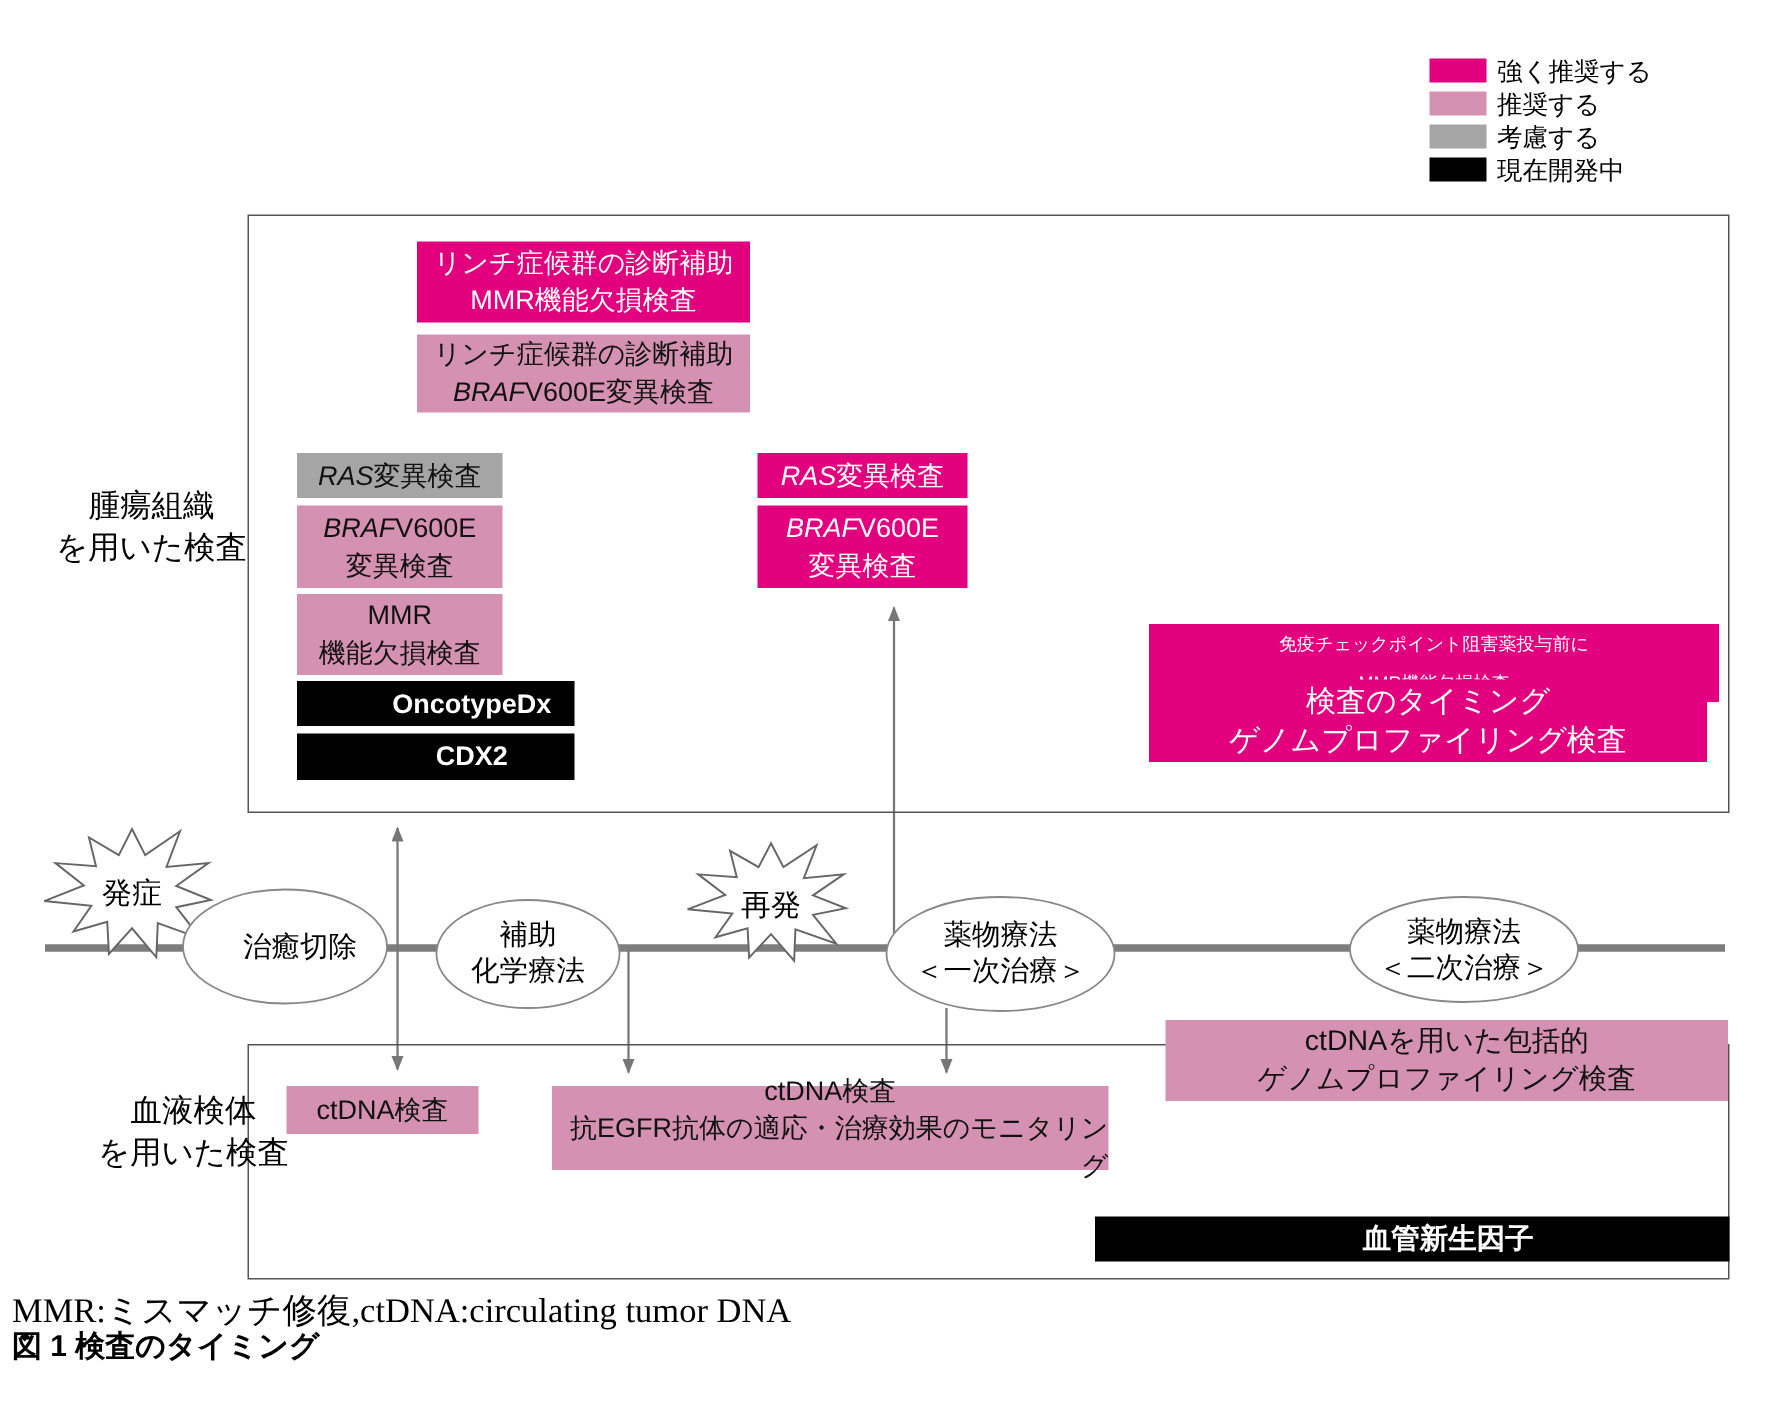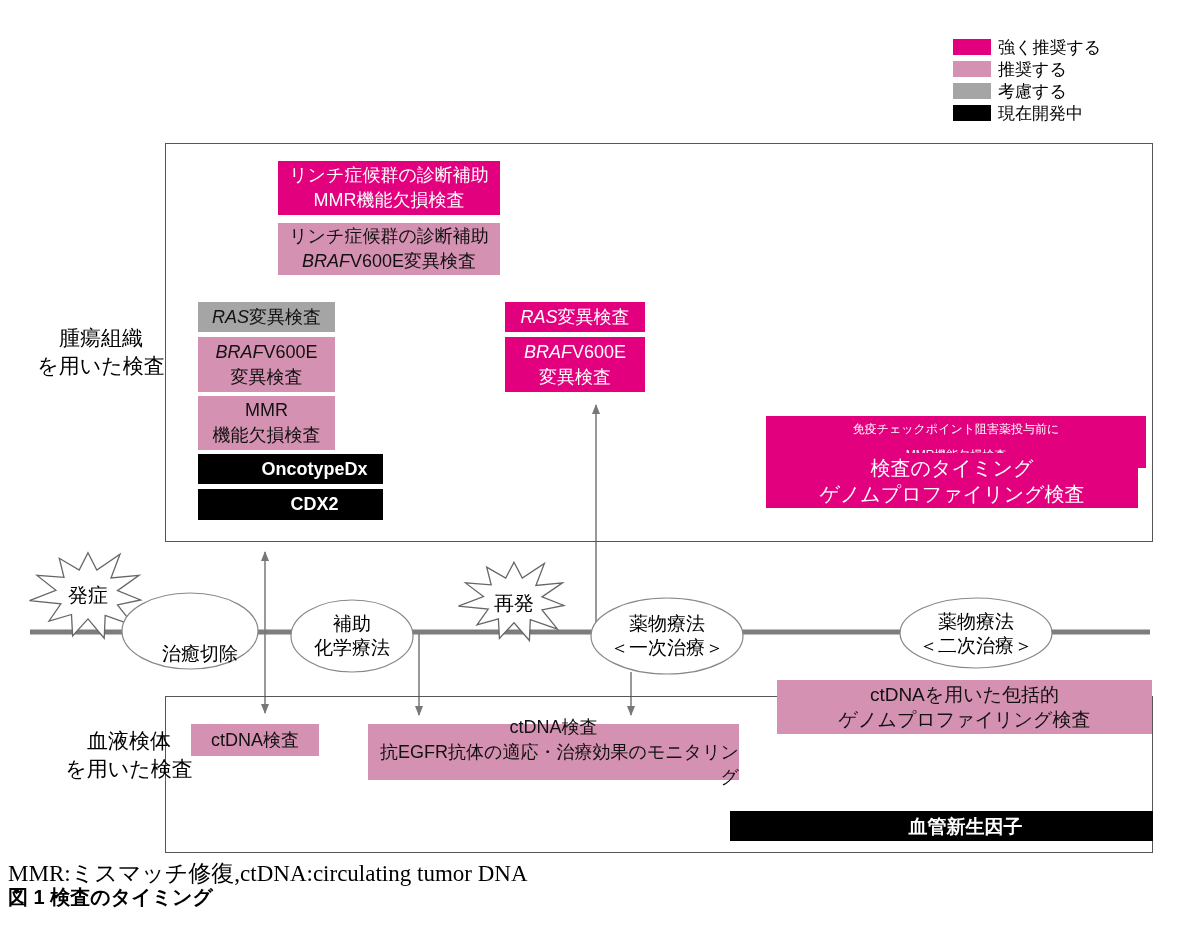--- a/index.html
+++ b/index.html
@@ -150,21 +150,21 @@
   <div class="box recommend f19" style="left:777px;top:680px;width:375px;height:54px;">
     <div>ctDNAを用いた包括的</div>
     <div>ゲノムプロファイリング検査</div>
   </div>
 
   <div class="box dev f19 bold" style="left:730px;top:811px;width:375px;height:30px;">
     <div>血管新生因子</div>
   </div>
 
   <div class="burst-label" style="left:38px;top:582px;width:100px;">発症</div>
-  <div class="ellipse-label" style="left:124px;top:620px;width:152px;margin-top:22px;">治癒切除</div>
+  <div class="ellipse-label" style="left:124px;top:620px;width:152px;">治癒切除</div>
   <div class="ellipse-label" style="left:292px;top:612px;width:120px;">
     <div>補助</div>
     <div>化学療法</div>
   </div>
   <div class="burst-label" style="left:464px;top:590px;width:100px;">再発</div>
   <div class="ellipse-label" style="left:591px;top:612px;width:152px;">
     <div>薬物療法</div>
     <div>＜一次治療＞</div>
   </div>
   <div class="ellipse-label" style="left:900px;top:610px;width:152px;">

